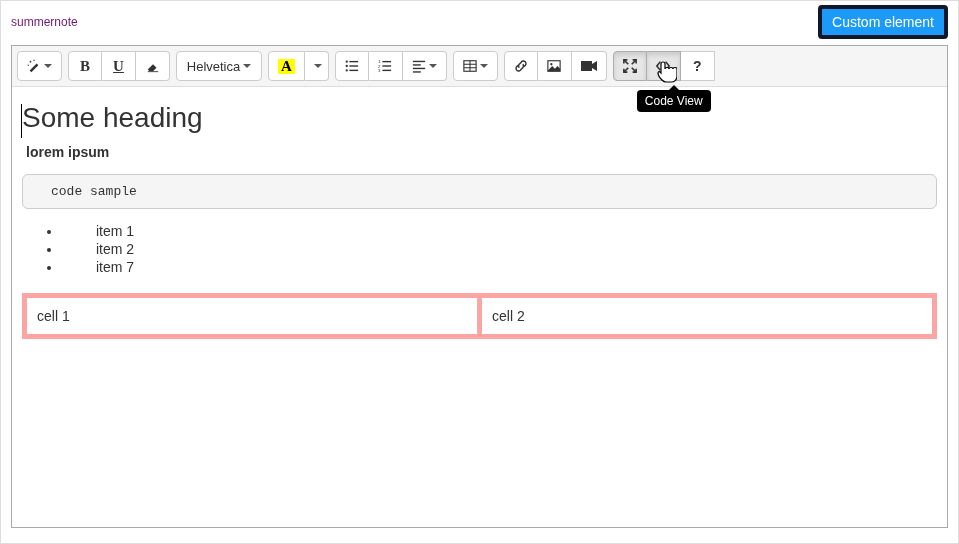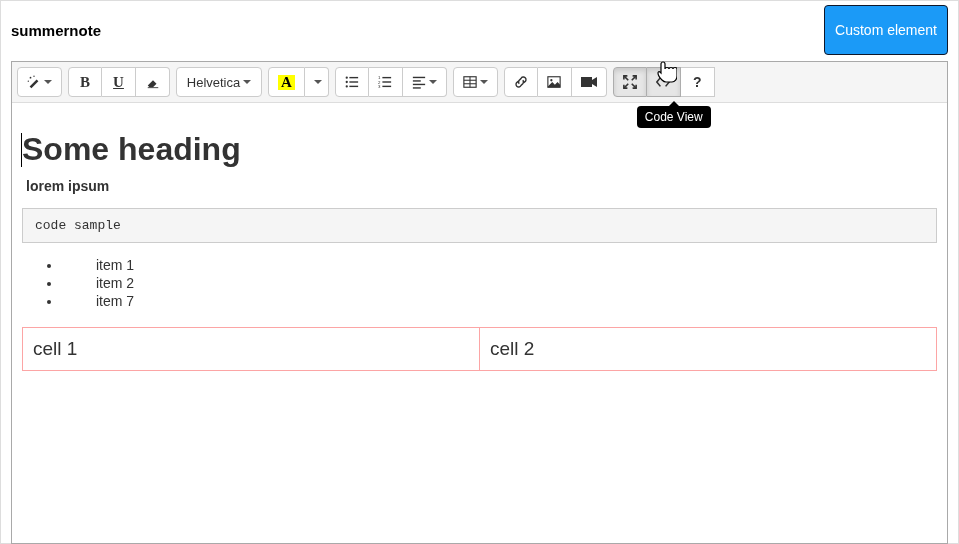--- a/index.html
+++ b/index.html
@@ -17,30 +17,30 @@
     position: relative;
     padding: 0;
   }
   .header {
     display: flex;
     justify-content: space-between;
     align-items: center;
     padding: 4px 10px 6px 10px;
   }
   .header-title {
-    color: #000000;
-    font-weight: 700;
-    font-size: 15px;
+    color: #701a75;
+    font-weight: 400;
+    font-size: 12px;
   }
   .custom-btn {
     background: #1b9af7;
     color: #fff;
-    border: 1px solid #0f172a;
+    border: 4px solid #0f172a;
     border-radius: 4px;
-    padding: 16px 10px;
+    padding: 5px 10px;
     font-size: 14px;
     cursor: pointer;
   }
   .editor {
     margin: 0 10px 10px 10px;
     border: 1px solid #a9a9a9;
     background: #fff;
   }
   .toolbar {
     background: #f5f5f5;
@@ -115,66 +115,66 @@
     margin-left: -5px;
     border-left: 5px solid transparent;
     border-right: 5px solid transparent;
     border-bottom: 5px solid #000;
   }
   .editable {
     padding: 10px 10px;
     min-height: 440px;
   }
   .editable h1 {
-    font-size: 32px;
-    font-weight: 700;
-    margin: 18px 0 10px 0;
+    font-size: 28px;
+    font-weight: 400;
+    margin: 5px 0 10px 0;
     position: relative;
   }
   .text-cursor {
     position: absolute;
     left: -1px;
     top: 2px;
     width: 1px;
     height: 34px;
     background: #000;
   }
   .editable .bold {
     font-weight: 700;
     font-size: 14px;
     margin: 6px 0 14px 4px;
   }
   .code-block {
     background: #f5f5f5;
     border: 1px solid #ccc;
-    border-radius: 0;
-    padding: 9px 12px;
+    border-radius: 6px;
+    padding: 9px 28px;
     font-family: Menlo, Monaco, Consolas, "Courier New", monospace;
     font-size: 13px;
     color: #333;
     margin: 0 0 14px 0;
   }
   .editable ul {
     margin: 4px 0 18px 0;
     padding-left: 40px;
   }
   .editable ul li {
     margin: 2px 0;
     padding-left: 34px;
   }
   table.content-table {
     width: 100%;
     border-collapse: collapse;
     margin-top: 6px;
   }
   table.content-table td {
-    border: 1px solid #fca5a5;
+    border: 5px solid #fca5a5;
     padding: 10px 10px;
     width: 50%;
-    font-size: 19px;
+    font-size: 14px;
   }
   .cursor-img {
     position: absolute;
     pointer-events: none;
     z-index: 30;
   }
 </style>
 </head>
 <body>
 

